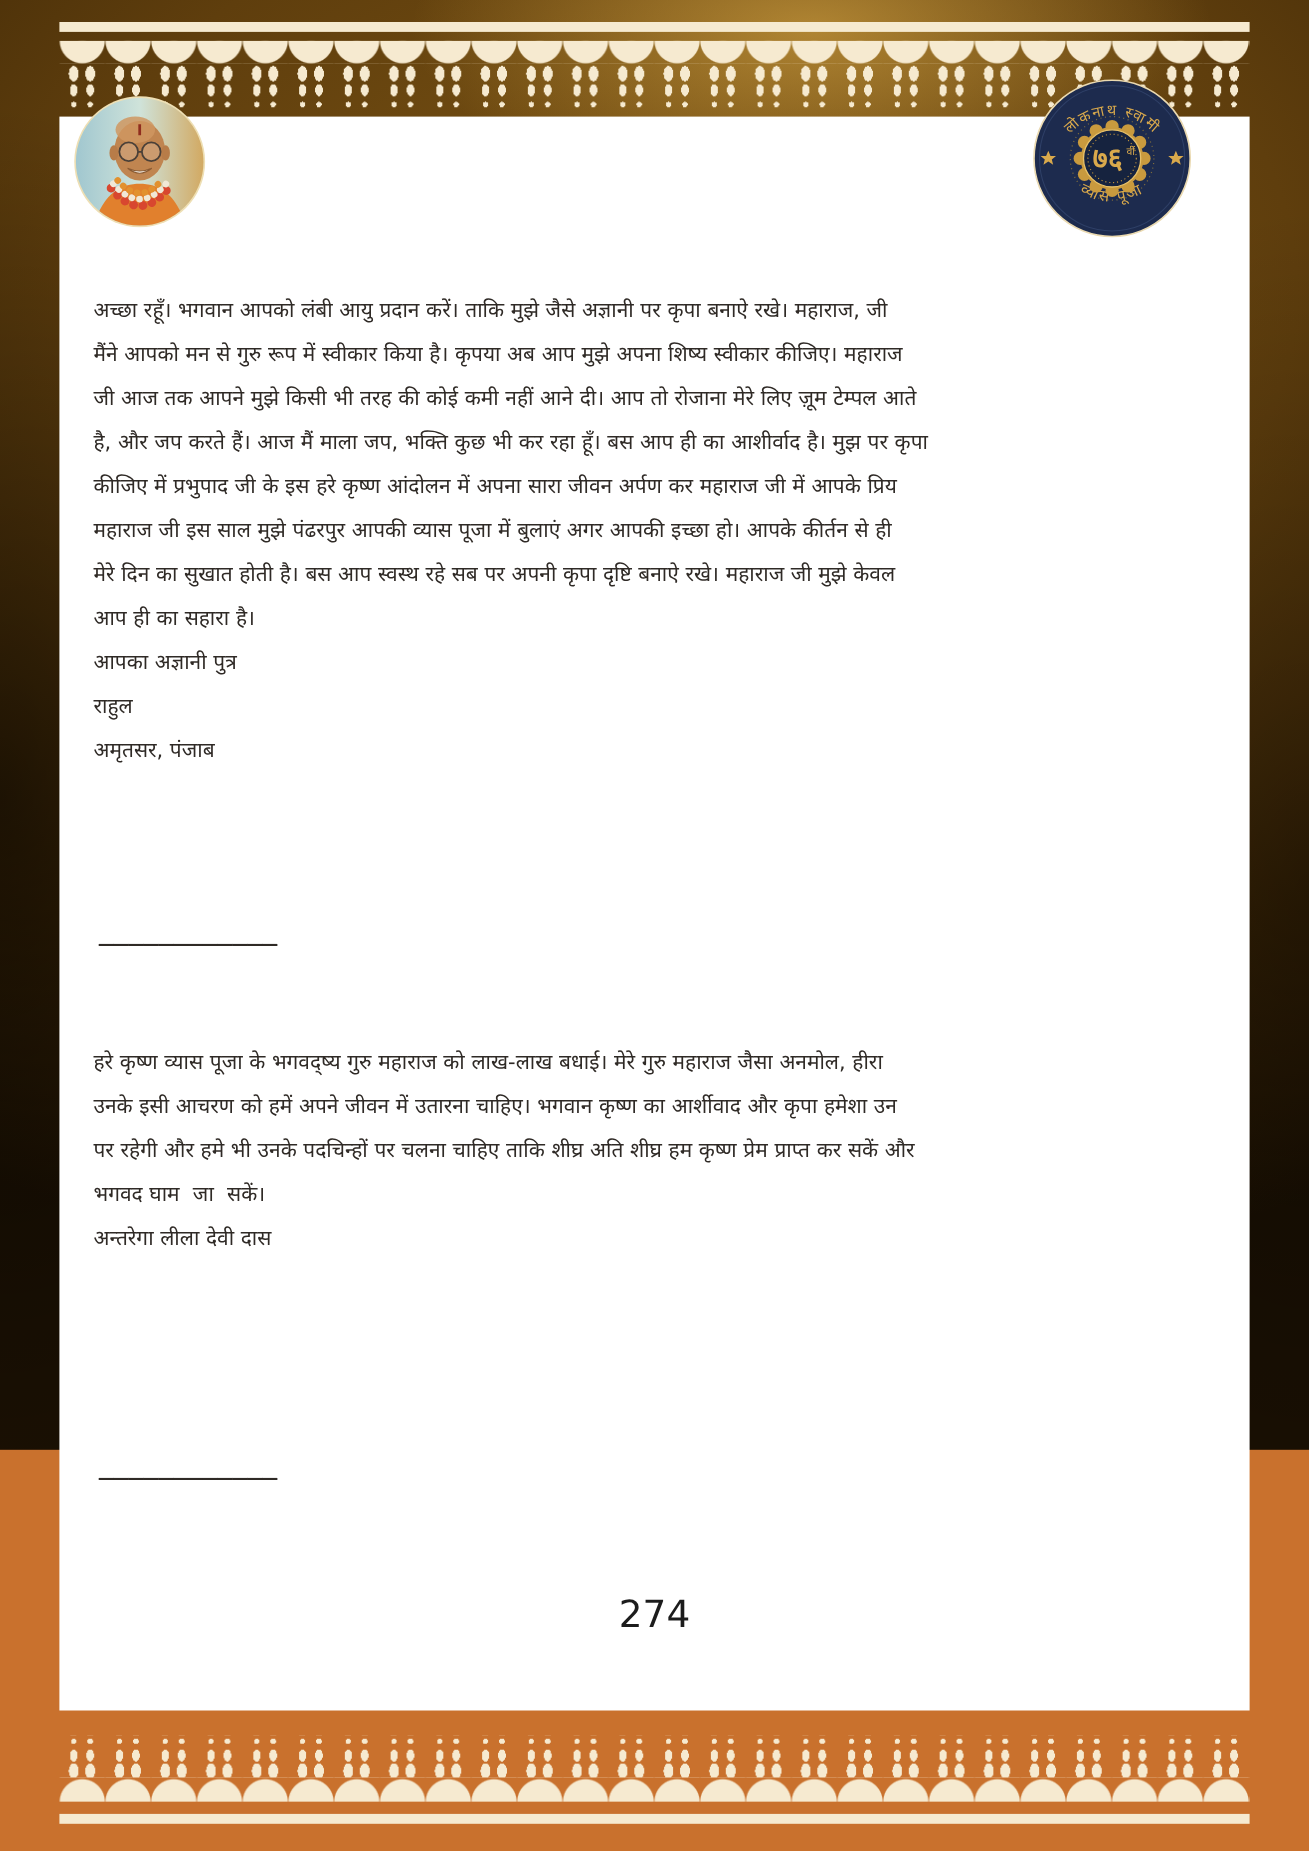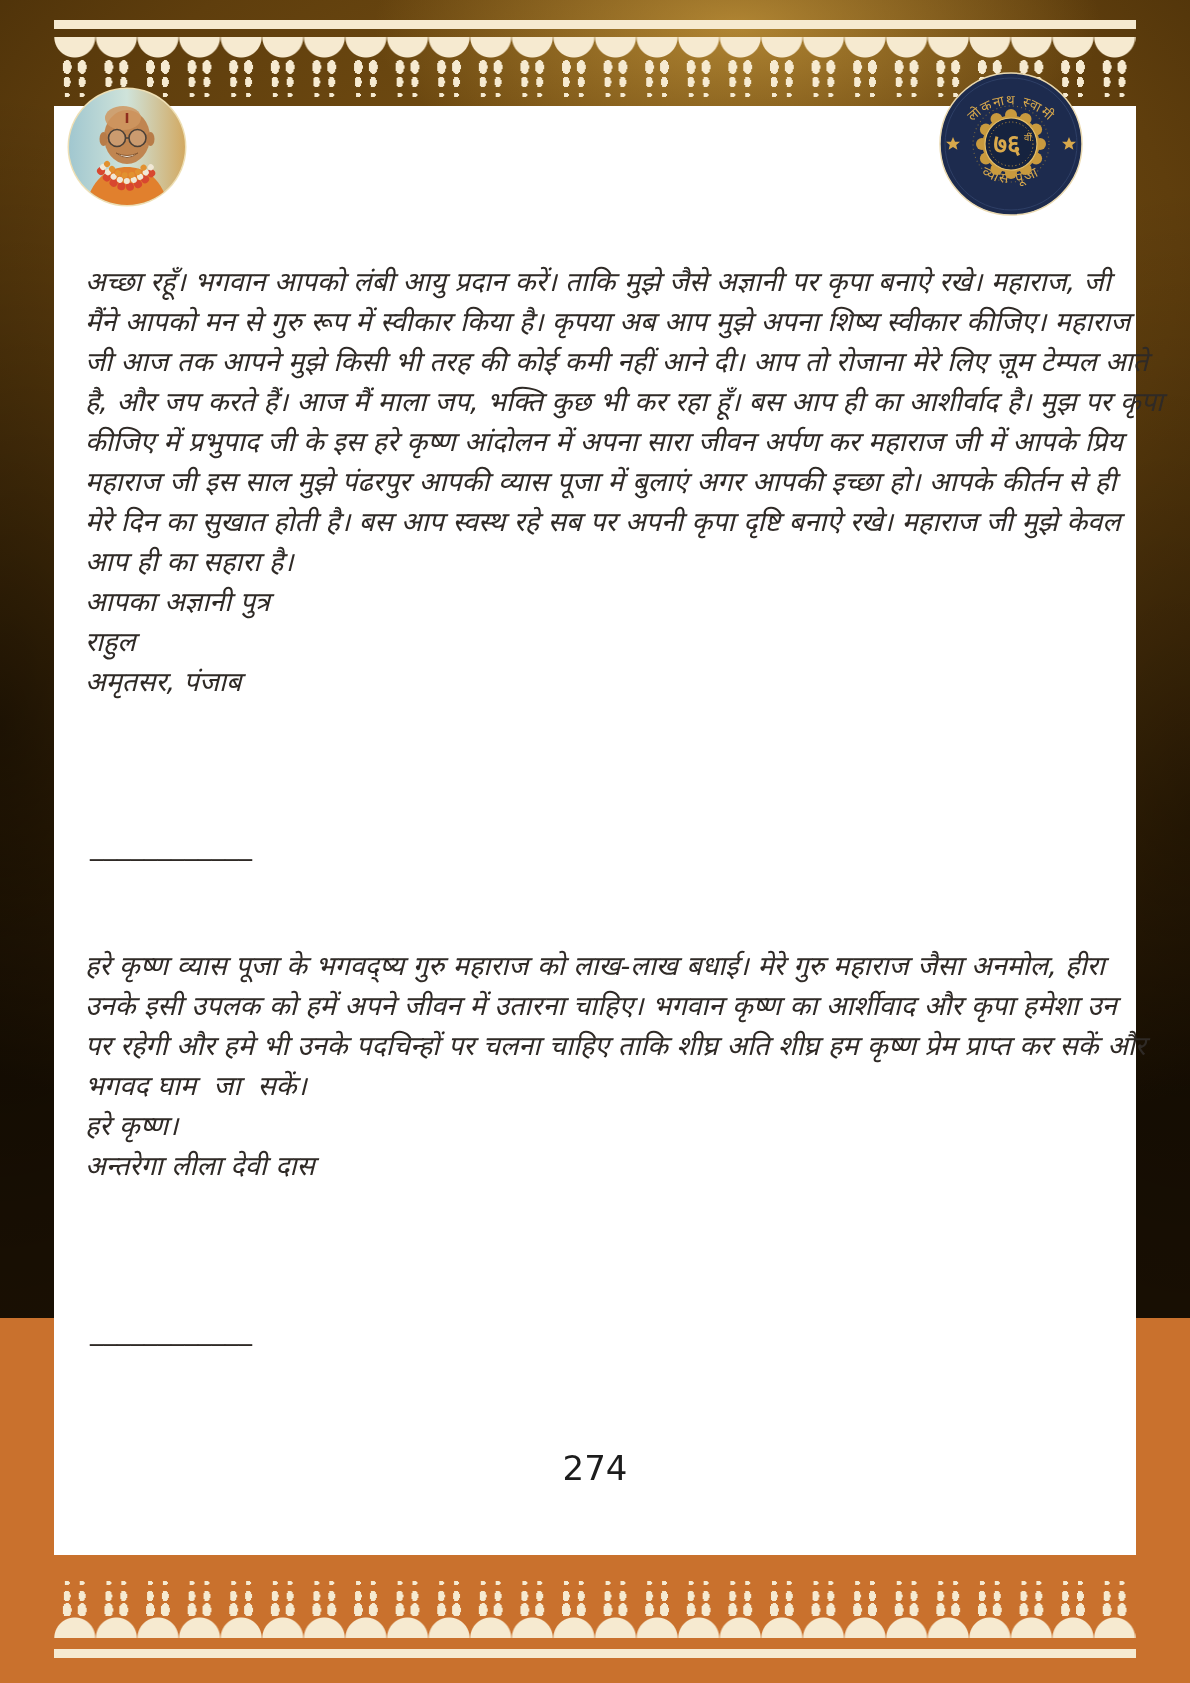--- a/index.html
+++ b/index.html
@@ -71,21 +71,21 @@
     position:absolute; left:67px; top:87px; width:120px; height:120px;
   }
   .badge {
     position:absolute; left:938px; top:71px; width:146px; height:146px;
   }
   
   .letter { position:absolute; left:85px; width:1030px; color:#2f2a26; }
   .letter-1 { top:262px; }
   .letter-2 { top:946px; }
   .text-line {
-    font-size:27px; line-height:40px; height:40px; white-space:pre; overflow:visible;font-style:italic;
+    font-size:19px; line-height:40px; height:40px; white-space:pre; overflow:visible;
   }
   .divider {
     position:absolute; left:90px; color:#2f2a26; font-size:27px; line-height:40px;
     letter-spacing:0px;
   }
   .divider-1 { top:826px; }
   .divider-2 { top:1311px; }
   .page-number {
     position:absolute; left:54px; top:1448px; width:1082px; text-align:center;
     font-size:34px; font-weight:normal; color:#1c1c1c;
@@ -198,24 +198,23 @@
     <div class="text-line">आप ही का सहारा है।</div>
     <div class="text-line">आपका अज्ञानी पुत्र</div>
     <div class="text-line">राहुल</div>
     <div class="text-line">अमृतसर, पंजाब</div>
   </div>
 
   <div class="divider divider-1">____________</div>
 
   <div class="letter letter-2">
     <div class="text-line">हरे कृष्ण व्यास पूजा के भगवद्ष्य गुरु महाराज को लाख-लाख बधाई। मेरे गुरु महाराज जैसा अनमोल, हीरा</div>
-    <div class="text-line">उनके इसी उपलक को हमें अपने जीवन में उतारना चाहिए। भगवान कृष्ण का आर्शीवाद और कृपा हमेशा उन</div>
+    <div class="text-line">उनके इसी आचरण को हमें अपने जीवन में उतारना चाहिए। भगवान कृष्ण का आर्शीवाद और कृपा हमेशा उन</div>
     <div class="text-line">पर रहेगी और हमे भी उनके पदचिन्हों पर चलना चाहिए ताकि शीघ्र अति शीघ्र हम कृष्ण प्रेम प्राप्त कर सकें और</div>
     <div class="text-line">भगवद घाम  जा  सकें।</div>
-    <div class="text-line">हरे कृष्ण।</div>
     <div class="text-line">अन्तरेगा लीला देवी दास</div>
   </div>
 
   <div class="divider divider-2">____________</div>
 
   <div class="page-number">274</div>
 
 </div>
 
 </body></html>

